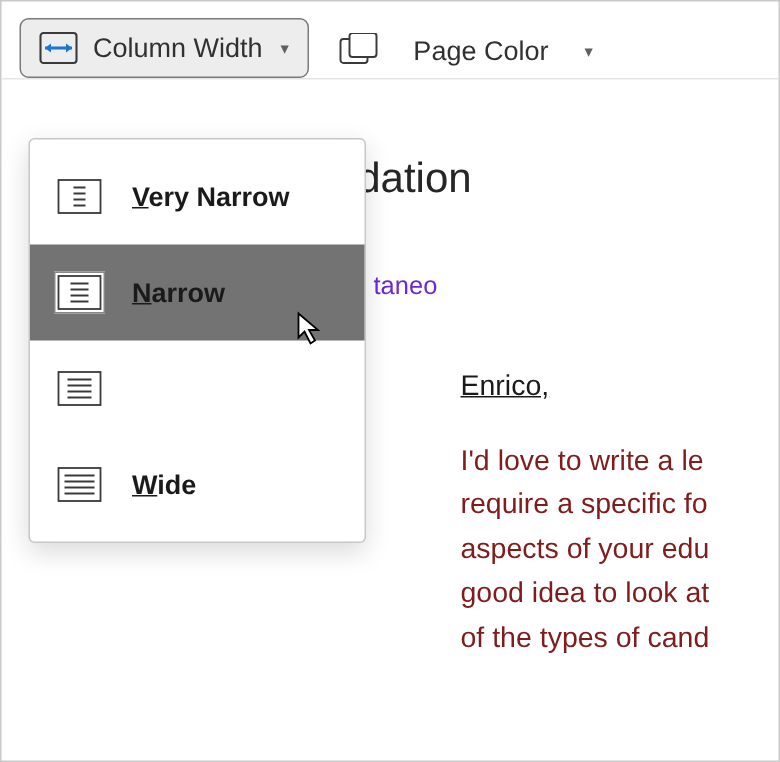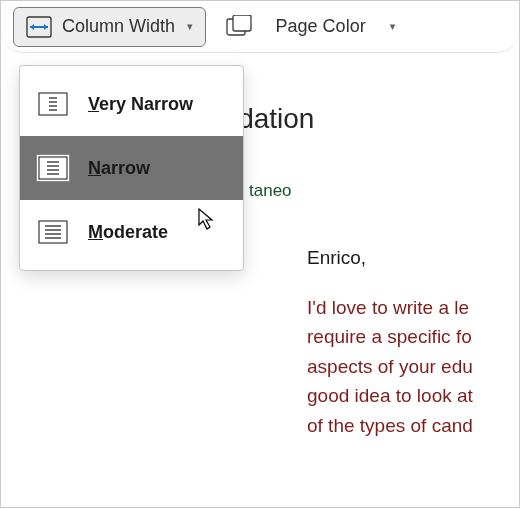--- a/index.html
+++ b/index.html
@@ -12,26 +12,25 @@
       position: relative;
     }
     .frame {
       border: 1px solid #c9c9c9;
       width: 520px;
       height: 508px;
       position: relative;
     }
     .toolbar {
       display: flex;
-      align-items: center;
+      align-items: flex-end;
       height: 52px;
       padding: 0 12px;
       gap: 12px;
       border-bottom: 1px solid #e5e5e5;
-      border-radius: 22px;
     }
     .btn-columnwidth {
       display: flex;
       align-items: center;
       gap: 10px;
       background: #ededed;
       border: 1px solid #7a7a7a;
       border-radius: 6px;
       padding: 8px 12px;
       cursor: pointer;
@@ -54,21 +53,21 @@
       white-space: nowrap;
     }
     .chev {
       font-size: 11px;
       color: #606060;
       margin-left: 2px;
     }
     .dropdown {
       position: absolute;
       left: 18px;
-      top: 64px;
+      top: 91px;
       width: 225px;
       background: #ffffff;
       border: 1px solid #c7c7c7;
       box-shadow: 0 6px 18px rgba(0,0,0,0.15);
       border-radius: 4px;
       padding: 6px 0;
       z-index: 10;
     }
     .menu-item {
       display: flex;
@@ -108,29 +107,30 @@
       padding: 30px 0 0 0;
     }
     .doc-title {
       font-size: 28px;
       color: #262626;
       font-weight: 400;
       margin-left: 206px;
     }
     .doc-from {
       font-size: 17px;
-      color: #14532d;
+      color: #6d28d9;
       margin-left: 248px;
       margin-top: 46px;
     }
     .doc-greeting {
       font-size: 19px;
       color: #1a1a1a;
       margin-left: 306px;
       margin-top: 46px;
+      text-decoration: underline;
     }
     .doc-body {
       font-size: 19px;
       color: #7f1d1d;
       margin-left: 306px;
       margin-top: 24px;
       line-height: 1.55;
       white-space: pre-line;
     }
     .cursor {
@@ -213,23 +213,34 @@
     <div class="menu-item">
       <span class="menu-icon-frame">
         <svg width="30" height="24" viewBox="0 0 30 24">
           <rect x="1" y="1" width="28" height="22" fill="none" stroke="#3a3a3a" stroke-width="1.2"></rect>
           <line x1="7" y1="6" x2="23" y2="6" stroke="#3a3a3a" stroke-width="1.4"></line>
           <line x1="7" y1="10" x2="23" y2="10" stroke="#3a3a3a" stroke-width="1.4"></line>
           <line x1="7" y1="14" x2="23" y2="14" stroke="#3a3a3a" stroke-width="1.4"></line>
           <line x1="7" y1="18" x2="23" y2="18" stroke="#3a3a3a" stroke-width="1.4"></line>
         </svg>
       </span>
-      <span class="menu-label"><span class="ul">M</span><span>oderate</span></span>
-    </div>
-
+    </div>
+
+    <div class="menu-item">
+      <span class="menu-icon-frame">
+        <svg width="30" height="24" viewBox="0 0 30 24">
+          <rect x="1" y="1" width="28" height="22" fill="none" stroke="#3a3a3a" stroke-width="1.2"></rect>
+          <line x1="5" y1="6" x2="25" y2="6" stroke="#3a3a3a" stroke-width="1.4"></line>
+          <line x1="5" y1="10" x2="25" y2="10" stroke="#3a3a3a" stroke-width="1.4"></line>
+          <line x1="5" y1="14" x2="25" y2="14" stroke="#3a3a3a" stroke-width="1.4"></line>
+          <line x1="5" y1="18" x2="25" y2="18" stroke="#3a3a3a" stroke-width="1.4"></line>
+        </svg>
+      </span>
+      <span class="menu-label"><span class="ul">W</span><span>ide</span></span>
+    </div>
   </div>
 
   <div class="cursor">
     <svg width="20" height="24" viewBox="0 0 20 24">
       <path d="M2 2 L2 18 L6 14 L10 22 L13 20 L9 13 L15 13 Z" fill="#ffffff" stroke="#000" stroke-width="1.2"></path>
     </svg>
   </div>
 
 </div>
 

